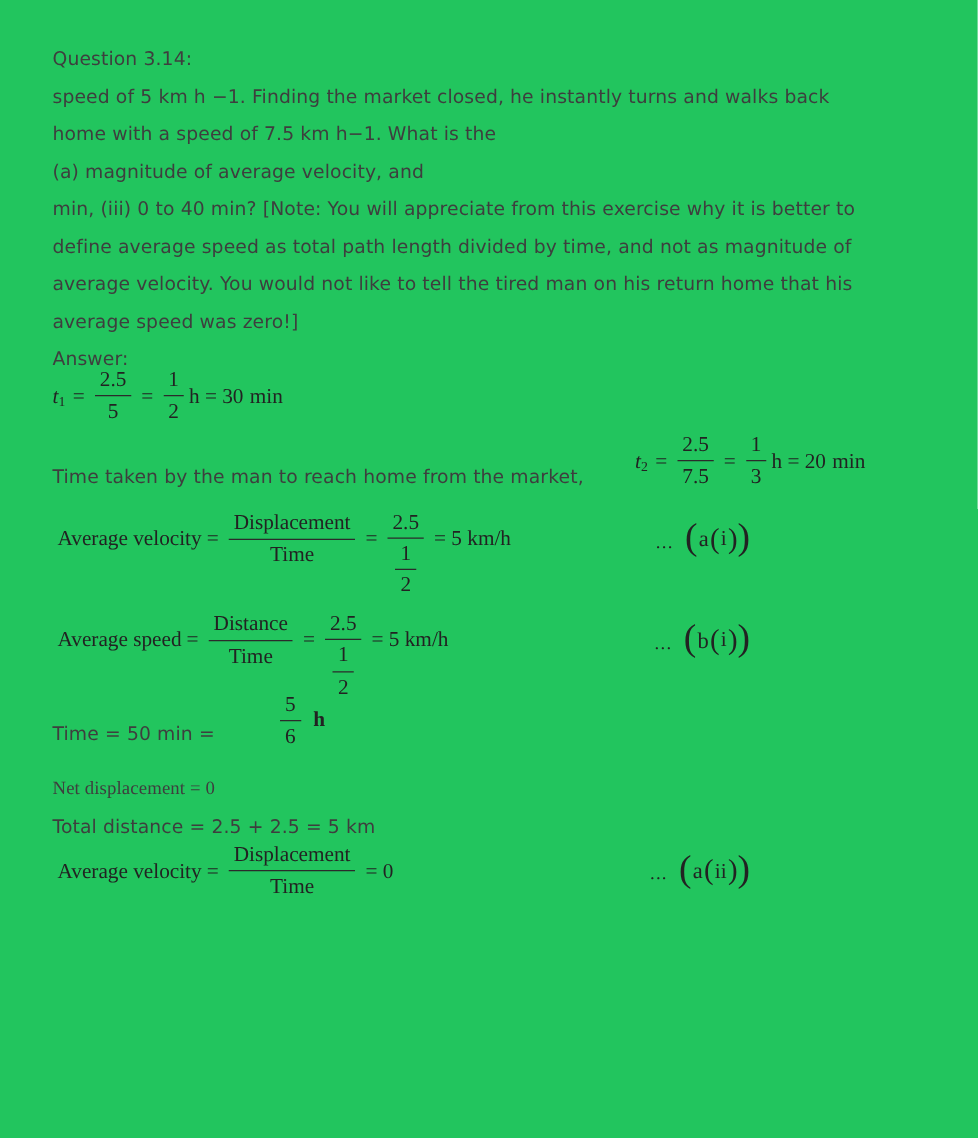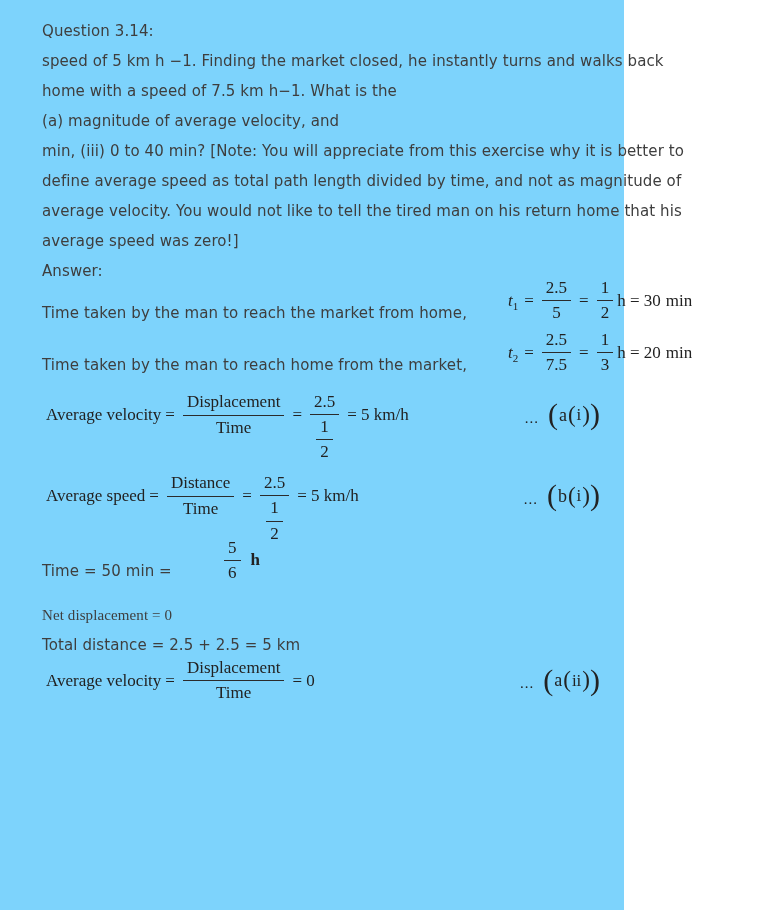--- a/index.html
+++ b/index.html
@@ -1,20 +1,20 @@
 <!DOCTYPE html>
 <html><head>
 <meta charset="utf-8">
 <style>
   * { margin:0; padding:0; box-sizing:border-box; }
   html,body { width:782px; height:910px; background:#ffffff; overflow:hidden; }
   .page {
-    width:624px; height:910px; background:#7dd3fc;
+    width:782px; height:910px; background:#22c55e;
     font-family:"DejaVu Sans", "Liberation Sans", sans-serif;
-    color:#3e3e3e; padding-top:16px;
+    color:#3e3e3e; padding-top:32px;
   }
   .content { margin-left:42px; width:740px; }
   .t-line {
     font-size:15px; line-height:30px; height:30px;
     white-space:nowrap; color:#3e3e3e; letter-spacing:0.1px;
   }
   
   .math {
     font-family:"Liberation Serif", "DejaVu Serif", serif;
     font-size:17px; color:#222222;
@@ -63,21 +63,20 @@
     <div class="t-line">speed of 5 km h −1. Finding the market closed, he instantly turns and walks back</div>
     <div class="t-line">home with a speed of 7.5 km h−1. What is the</div>
     <div class="t-line">(a) magnitude of average velocity, and</div>
     <div class="t-line">min, (iii) 0 to 40 min? [Note: You will appreciate from this exercise why it is better to</div>
     <div class="t-line">define average speed as total path length divided by time, and not as magnitude of</div>
     <div class="t-line">average velocity. You would not like to tell the tired man on his return home that his</div>
     <div class="t-line">average speed was zero!]</div>
     <div class="t-line">Answer:</div>
 
     <div class="mix-row mt-n4">
-      <span class="t-line lead">Time taken by the man to reach the market from home,</span>
       <span class="math eq-lift">
         <span class="mvar">t</span><span class="msub">1</span><span class="mop">=</span><span class="frac"><span class="num">2.5</span><span class="den">5</span></span><span class="mop">=</span><span class="frac"><span class="num">1</span><span class="den">2</span></span><span>h = 30</span><span class="munit">min</span>
       </span>
     </div>
 
     <div class="mix-row mt-6">
       <span class="t-line lead">Time taken by the man to reach home from the market,</span>
       <span class="math eq-lift">
         <span class="mvar">t</span><span class="msub">2</span><span class="mop">=</span><span class="frac"><span class="num">2.5</span><span class="den">7.5</span></span><span class="mop">=</span><span class="frac"><span class="num">1</span><span class="den">3</span></span><span>h = 20</span><span class="munit">min</span>
       </span>

